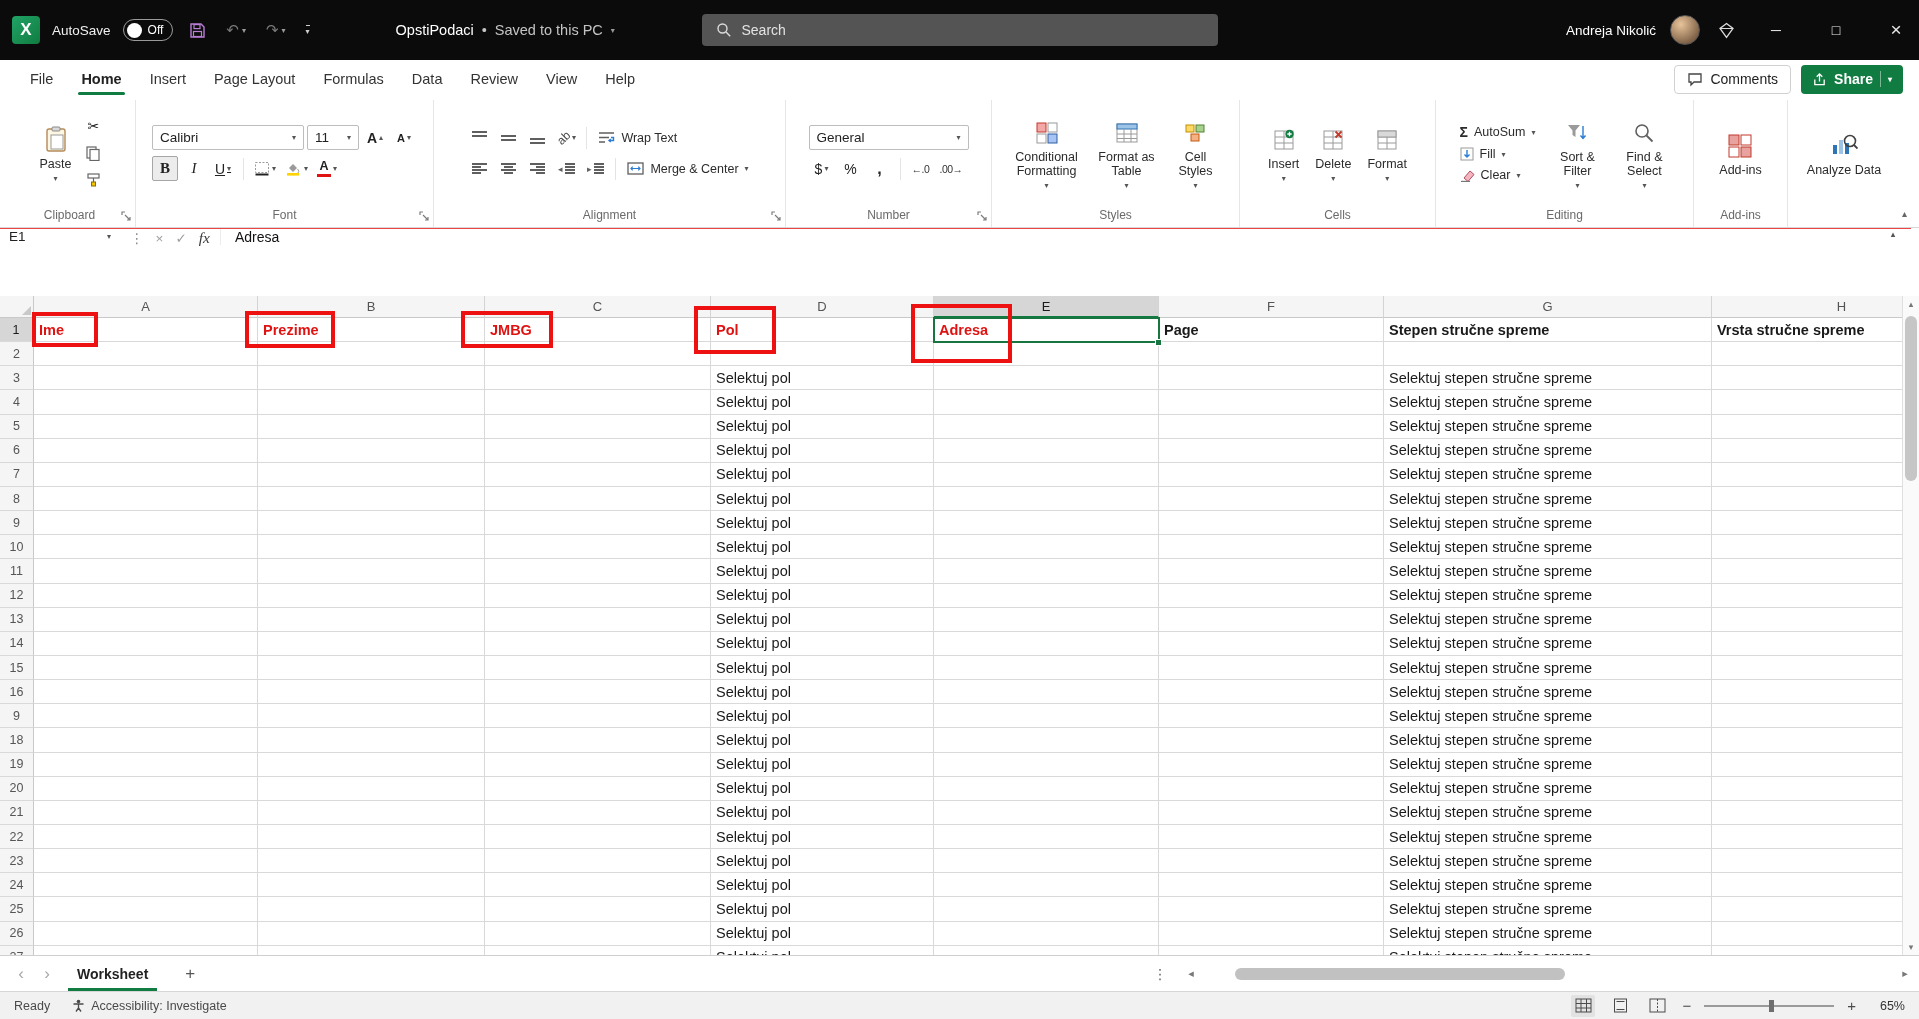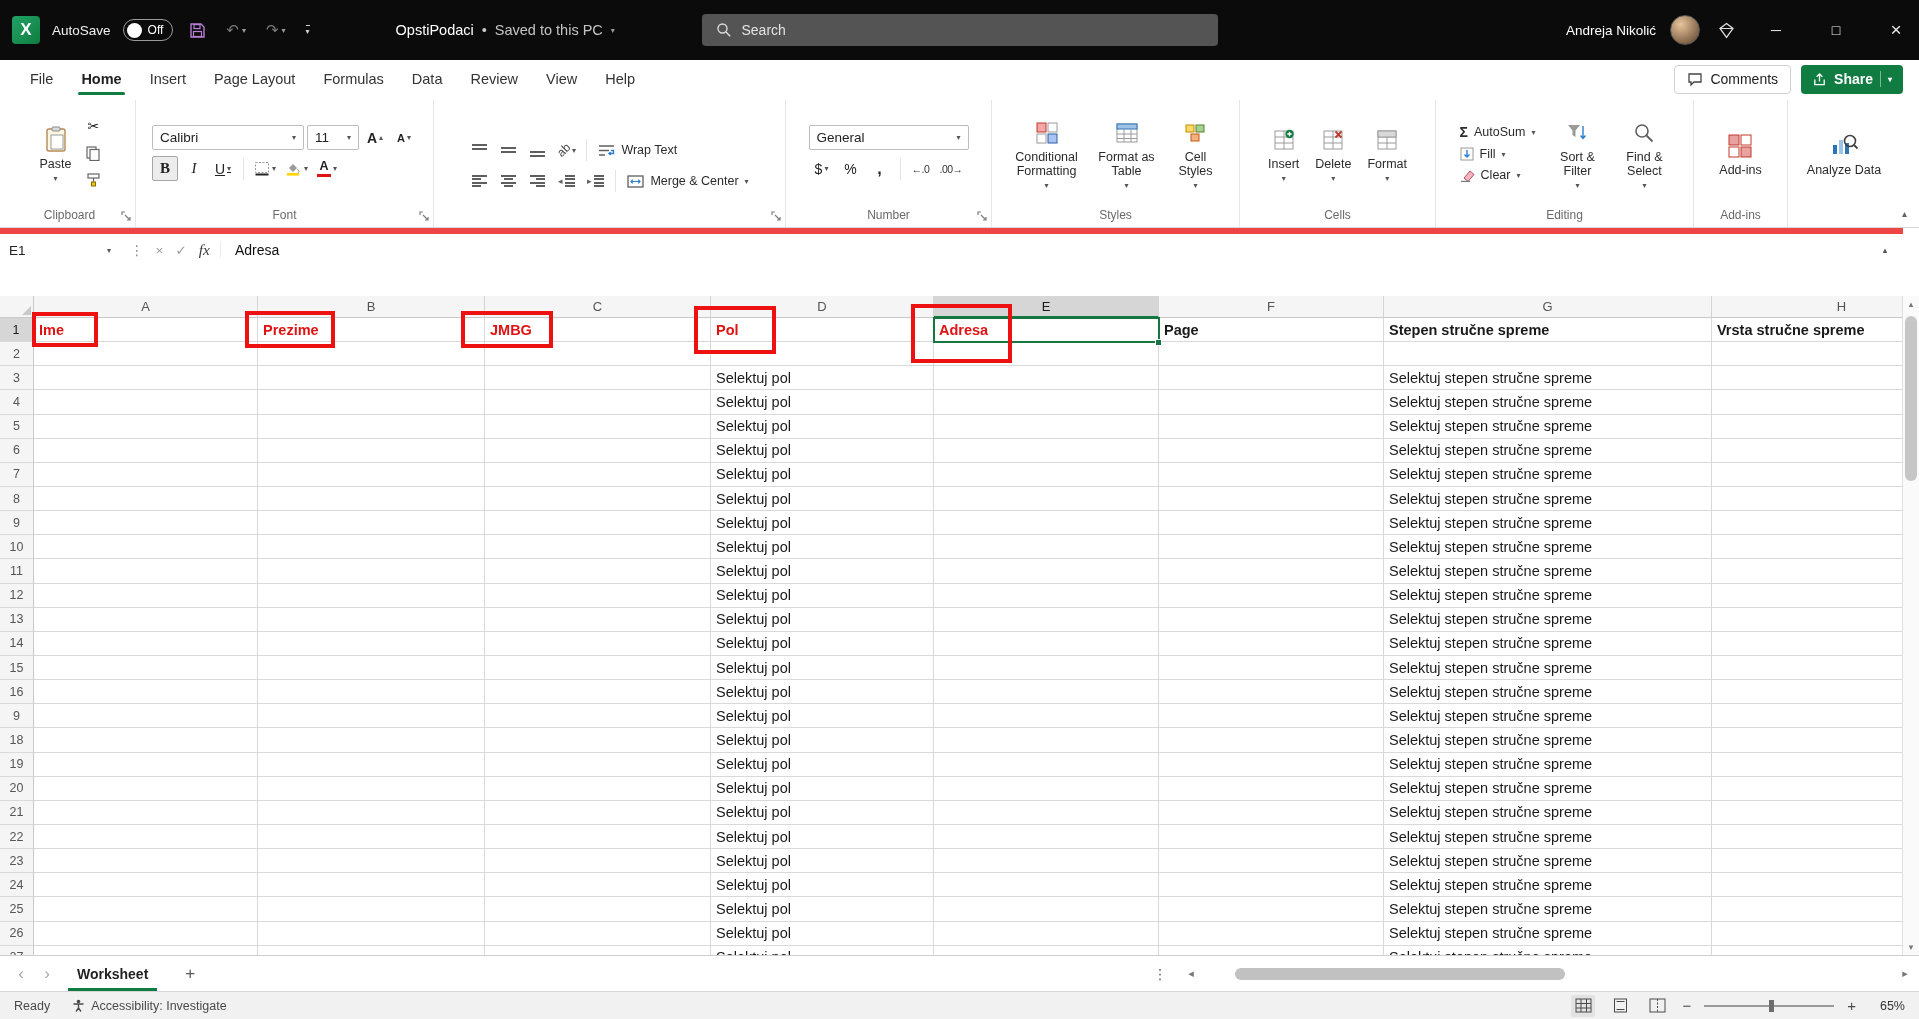--- a/index.html
+++ b/index.html
@@ -67,21 +67,21 @@
   .und-u{text-decoration:underline;font-size:14px}
   .fontcolor{display:flex;flex-direction:column;align-items:center;line-height:1}
   .fontcolor b{font-size:12.5px;font-weight:700}
   .cbar{width:14px;height:3px;margin-top:1px}
   .dec-txt{font-size:10.5px;color:#333;letter-spacing:-.5px}
   .txtbtn{display:flex;align-items:center;gap:6px;border:0;background:none;font-size:12.5px;color:#2b2b2b;padding:2px 4px;cursor:default}
   .collapse-ribbon{position:absolute;right:12px;bottom:8px;color:#666;font-size:10px}
   .sigma{font-size:14px;font-weight:600}
 
   
-  .formulabar{position:absolute;top:228px;left:0;right:16px;height:38px;background:#fff;border-top:6px solid #ef4444;display:flex;align-items:center}
+  .formulabar{position:absolute;top:228px;left:0;right:8px;height:38px;background:#fff;border-top:1px solid #ef4444;display:flex;align-items:flex-start}
   .namebox{width:120px;display:flex;align-items:center;justify-content:space-between;padding:0 9px;font-size:13.5px;color:#222}
   .fbtns{display:flex;align-items:center;gap:12px;padding:0 10px;color:#a0a0a0;font-size:13.5px}
   .fx{font-style:italic;font-family:"Liberation Serif",serif;font-size:15.5px;color:#3b3b3b}
   .fvalue{flex:1;display:flex;align-items:center;padding-left:14px;font-size:14px;color:#111;border-left:1px solid #ececec}
   .fexpand{width:36px;display:flex;align-items:center;justify-content:center;color:#555;font-size:9px}
   .gapstrip{position:absolute;top:266px;left:0;right:0;height:30px;background:#fff}
 
   
   .gridwrap{position:absolute;top:296px;left:0;right:0;bottom:64px;overflow:hidden;background:#fff}
   .colhdr-row{display:flex;height:22px}
@@ -424,20 +424,21 @@
               <svg width="17" height="13" viewBox="0 0 17 13">
                   <rect x="1" y="1" width="15" height="11" fill="none" stroke="#5f5f5f" stroke-width="1.3"></rect>
                   <path d="M4 6.5h9M5.7 4.7L4 6.5l1.7 1.8M11.3 4.7L13 6.5l-1.7 1.8" fill="none" stroke="#2b7cd3" stroke-width="1.2"></path>
                 </svg>
               <span>Merge &amp; Center</span>
               <span class="caret">▾</span>
             </button>
           </div>
         </div>
       </div>
+      <div class="rg-label">Alignment</div>
       <span class="launcher">
           <svg width="10" height="10" viewBox="0 0 10 10">
             <path d="M1 4V1h3" fill="none" stroke="#666" stroke-width="1.2"></path>
             <path d="M4 4l5 5M9 6v3H6" fill="none" stroke="#666" stroke-width="1.2"></path>
           </svg>
         </span>
     </div>
 
     <div class="rgroup" style="width:206px">
       <div class="rg-content">

